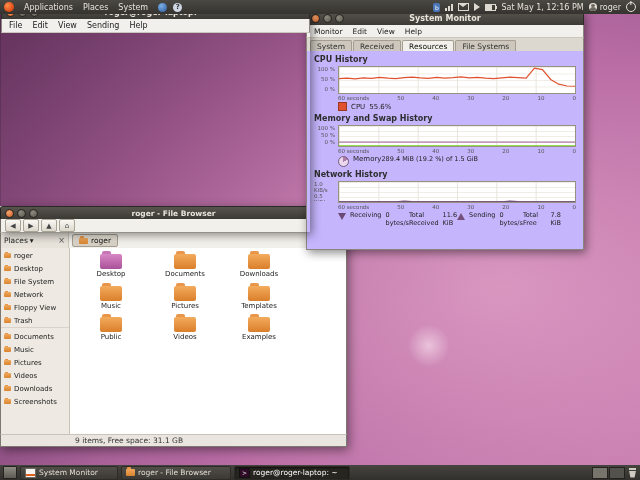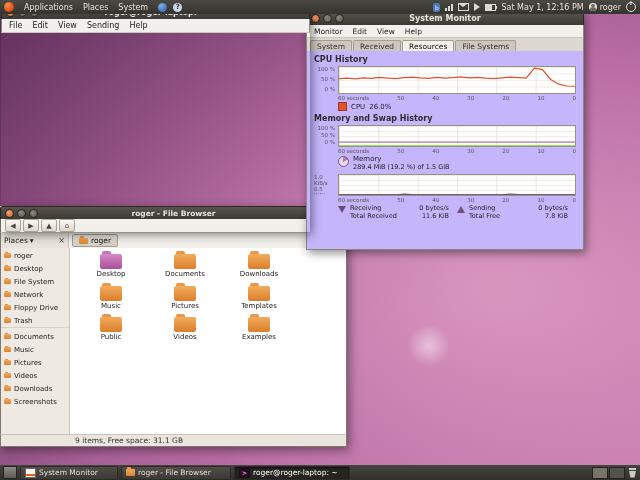--- a/index.html
+++ b/index.html
@@ -105,21 +105,21 @@
   .legend-cpu{display:flex;align-items:center;gap:4px;margin:1px 0 3px 24px;font-size:7px;color:#222;}
   .swatch{width:7px;height:7px;background:#e0512e;border:1px solid rgba(0,0,0,.3);}
   .legend-cols{display:flex;margin:1px 0 3px 24px;}
   .lcol{flex:1;display:flex;align-items:flex-start;gap:4px;min-width:0;}
   .pie{width:9px;height:9px;border-radius:50%;flex:none;margin-top:1px;}
   .pie.mem{background:conic-gradient(#ad7fa8 0 19%, #ead9ee 19% 100%);border:1px solid #7a5a7e;}
   .pie.swap{background:#e9f7df;border:1px solid #73d216;}
   .arrow{width:0;height:0;flex:none;margin-top:2px;}
   .arrow.down{border-left:4px solid transparent;border-right:4px solid transparent;border-top:7px solid #6a4a72;}
   .arrow.up{border-left:4px solid transparent;border-right:4px solid transparent;border-bottom:7px solid #75507b;}
-  .llines{display:flex;flex-direction:column;font-size:6.5px;color:#222;min-width:0;flex:1;padding-right:8px;}
+  .llines{display:flex;flex-direction:row;font-size:6.5px;color:#222;min-width:0;flex:1;padding-right:8px;}
   .llines .l1{font-size:7px;}
   .lrow{display:flex;justify-content:space-between;gap:4px;}
 
   
   #win-files{left:0;top:206px;width:347px;height:241px;z-index:10;background:#f2f0ea;border-radius:0;}
   #win-files .titlebar{height:12px;border-radius:3px 3px 0 0;}
   #win-files .titlebar .wtitle{font-size:7.5px;}
   .fb-toolbar{height:14px;background:#f2f0ea;border-left:1px solid #7d7970;border-right:1px solid #7d7970;
     border-bottom:1px solid #d8d3c9;display:flex;align-items:center;gap:2px;padding:0 4px;box-sizing:border-box;font-size:8px;color:#3a3a3a;}
   .fb-tbtn{min-width:14px;height:11px;background:linear-gradient(#faf8f4,#ddd8cd);border:1px solid #a9a396;border-radius:2px;
@@ -214,21 +214,21 @@
             <span>File System</span>
           </div>
 
           <div class="place">
             <span class="place-icon"></span>
             <span>Network</span>
           </div>
 
           <div class="place">
             <span class="place-icon"></span>
-            <span>Floppy Drive</span>
+            <span>Floppy View</span>
           </div>
 
           <div class="place">
             <span class="place-icon"></span>
             <span>Trash</span>
           </div>
 
           <div class="place">
             <span class="place-icon"></span>
             <span>Documents</span>
@@ -358,21 +358,21 @@
           <span>50</span>
           <span>40</span>
           <span>30</span>
           <span>20</span>
           <span>10</span>
           <span>0</span>
         </div>
       <div class="legend-cpu">
         <span class="swatch"></span>
         <span>CPU</span>
-        <span>26.0%</span>
+        <span>55.6%</span>
       </div>
 
       <div class="sm-heading">Memory and Swap History</div>
       <div class="chart-row">
         <div class="ylabels h20">
 
         <span>100 %</span>
             <span>50 %</span>
             <span>0 %</span>
           </div>
@@ -396,20 +396,21 @@
       <div class="legend-cols">
         <div class="lcol">
           <span class="pie mem"></span>
           <div class="llines">
             <span class="l1">Memory</span>
             <span>289.4 MiB (19.2 %) of 1.5 GiB</span>
           </div>
         </div>
       </div>
 
+      <div class="sm-heading">Network History</div>
       <div class="chart-row">
         <div class="ylabels h20">
 
         <span>1.0 KiB/s</span>
             <span>0.5 KiB/s</span>
           </div>
         <div class="chart-box h20">
             <svg viewBox="0 0 100 100" preserveAspectRatio="none" style="position:absolute;inset:0;width:100%;height:100%">
               <polyline points="0.0,99.5 3.4,99.5 6.9,99.5 10.3,99.5 13.8,99.5 17.2,99.5 20.7,99.5 24.1,99.5 27.6,96.0 31.0,98.5 34.5,99.5 37.9,99.5 41.4,99.5 44.8,99.5 48.3,99.5 51.7,99.5 55.2,99.5 58.6,99.5 62.1,99.5 65.5,99.5 69.0,99.5 72.4,95.0 75.9,98.0 79.3,99.5 82.8,99.5 86.2,99.5 89.7,99.5 93.1,99.5 96.6,99.5 100.0,99.5" fill="none" stroke="#6a4a72" stroke-width="1.2" vector-effect="non-scaling-stroke"></polyline>
               <polyline points="0.0,99.5 3.4,99.5 6.9,99.5 10.3,99.5 13.8,99.5 17.2,99.5 20.7,99.5 24.1,99.5 27.6,98.0 31.0,99.2 34.5,99.5 37.9,99.5 41.4,99.5 44.8,99.5 48.3,99.5 51.7,99.5 55.2,99.5 58.6,99.5 62.1,99.5 65.5,99.5 69.0,99.5 72.4,97.5 75.9,99.0 79.3,99.5 82.8,99.5 86.2,99.5 89.7,99.5 93.1,99.5 96.6,99.5 100.0,99.5" fill="none" stroke="#75507b" stroke-width="1.2" vector-effect="non-scaling-stroke"></polyline>

